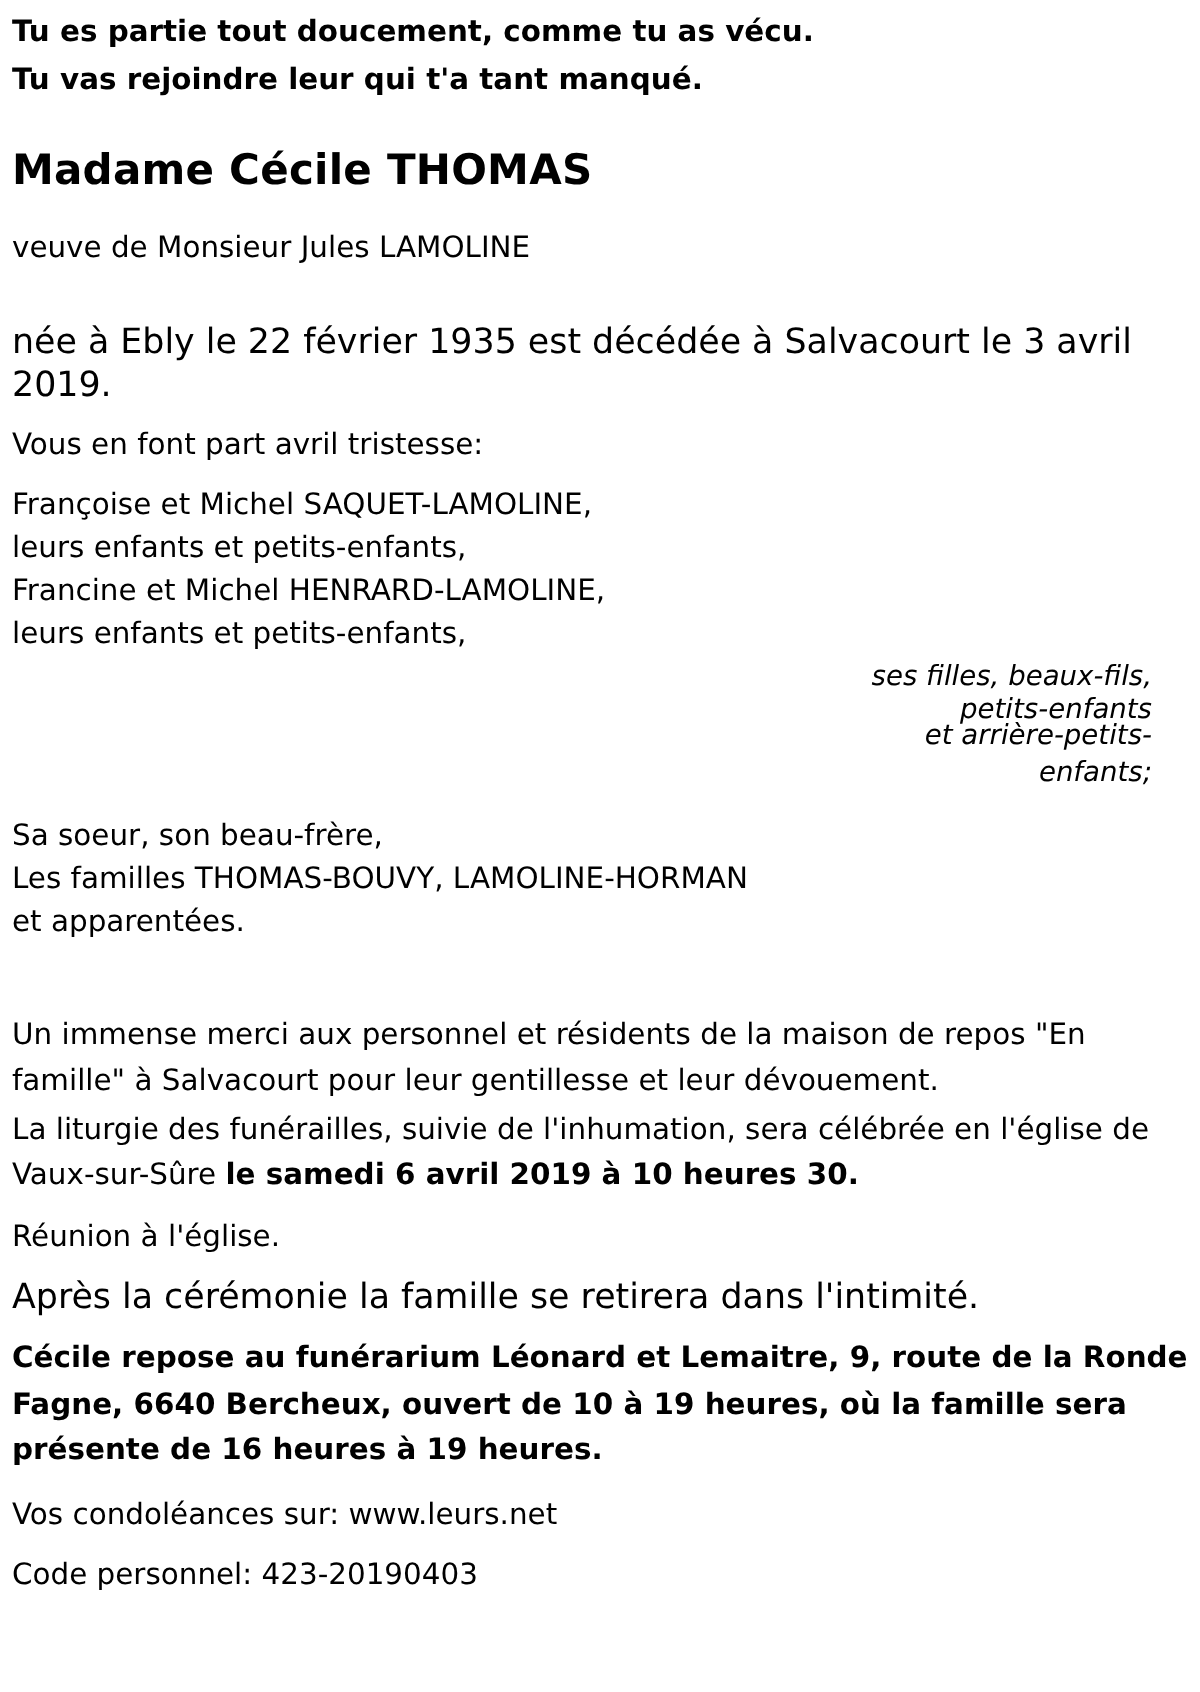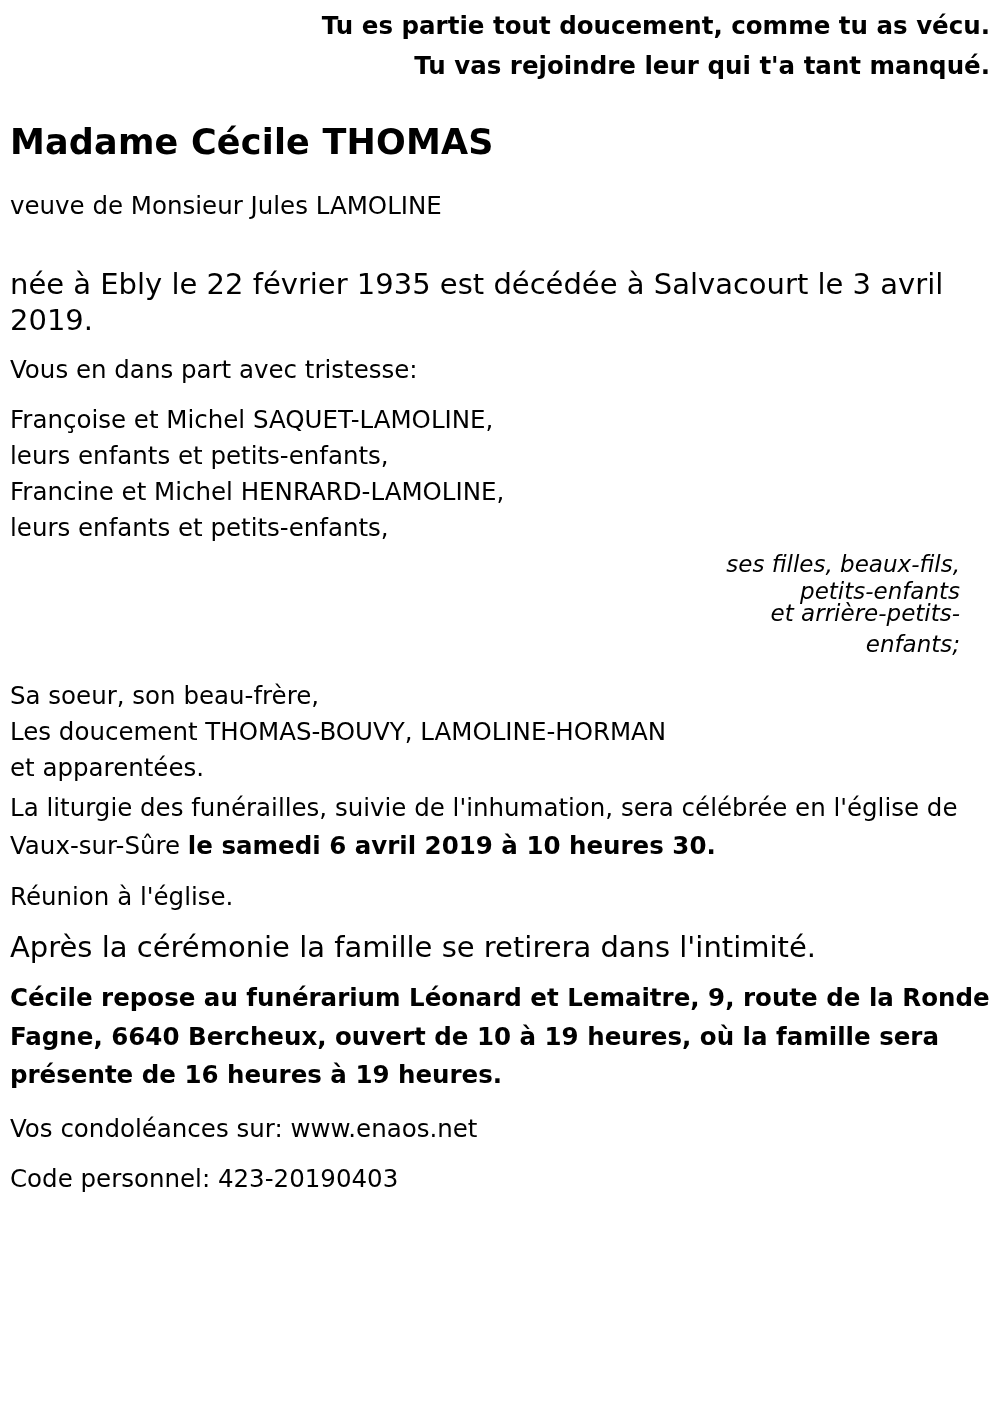--- a/index.html
+++ b/index.html
@@ -27,21 +27,20 @@
     line-height: 36px;
     white-space: pre;
   }
   .bold {
     font-weight: bold;
   }
   .epitaph {
     font-size: 24.5px;
     font-weight: bold;
     line-height: 42px;
-    text-align: right;
   }
   .epitaph .l1 { padding-top: 8px; }
   .epitaph .l2 { padding-top: 4px; }
   .deceased-name {
     font-size: 35px;
     font-weight: bold;
     line-height: 44px;
     letter-spacing: 0.2px;
     margin-top: 36px;
   }
@@ -135,49 +134,50 @@
     <div class="line l1">Tu es partie tout doucement, comme tu as vécu.</div>
     <div class="line l2">Tu vas rejoindre leur qui t'a tant manqué.</div>
   </div>
 
   <div class="deceased-name">Madame Cécile THOMAS</div>
 
   <div class="widow">veuve de Monsieur Jules LAMOLINE</div>
 
   <div class="born-died">née à Ebly le 22 février 1935 est décédée à Salvacourt le 3 avril 2019.</div>
 
-  <div class="announce">Vous en dans part avec tristesse:</div>
+  <div class="announce">Vous en font part avril tristesse:</div>
 
   <div class="family-block">
     <div class="line">Françoise et Michel SAQUET-LAMOLINE,</div>
     <div class="line">leurs enfants et petits-enfants,</div>
     <div class="line">Francine et Michel HENRARD-LAMOLINE,</div>
     <div class="line">leurs enfants et petits-enfants,</div>
   </div>
 
   <div class="relations">
     <div class="r1">ses filles, beaux-fils,</div>
     <div class="r2">petits-enfants</div>
     <div class="r3">et arrière-petits-</div>
     <div class="r4">enfants;</div>
   </div>
 
   <div class="sibling-block">
     <div class="line">Sa soeur, son beau-frère,</div>
-    <div class="line">Les doucement THOMAS-BOUVY, LAMOLINE-HORMAN</div>
+    <div class="line">Les familles THOMAS-BOUVY, LAMOLINE-HORMAN</div>
     <div class="line">et apparentées.</div>
   </div>
 
+  <div class="thanks">Un immense merci aux personnel et résidents de la maison de repos "En famille" à Salvacourt pour leur gentillesse et leur dévouement.</div>
 
   <div class="liturgy"><span>La liturgie des funérailles, suivie de l'inhumation, sera célébrée en l'église de Vaux-sur-Sûre </span><span class="bold">le samedi 6 avril 2019 à 10 heures 30.</span></div>
 
   <div class="reunion">Réunion à l'église.</div>
 
   <div class="after">Après la cérémonie la famille se retirera dans l'intimité.</div>
 
   <div class="funerarium">Cécile repose au funérarium Léonard et Lemaitre, 9, route de la Ronde Fagne, 6640 Bercheux, ouvert de 10 à 19 heures, où la famille sera présente de 16 heures à 19 heures.</div>
 
-  <div class="condolences">Vos condoléances sur: www.enaos.net</div>
+  <div class="condolences">Vos condoléances sur: www.leurs.net</div>
 
   <div class="code">Code personnel: 423-20190403</div>
 
 
 </div>
 
 </body></html>

